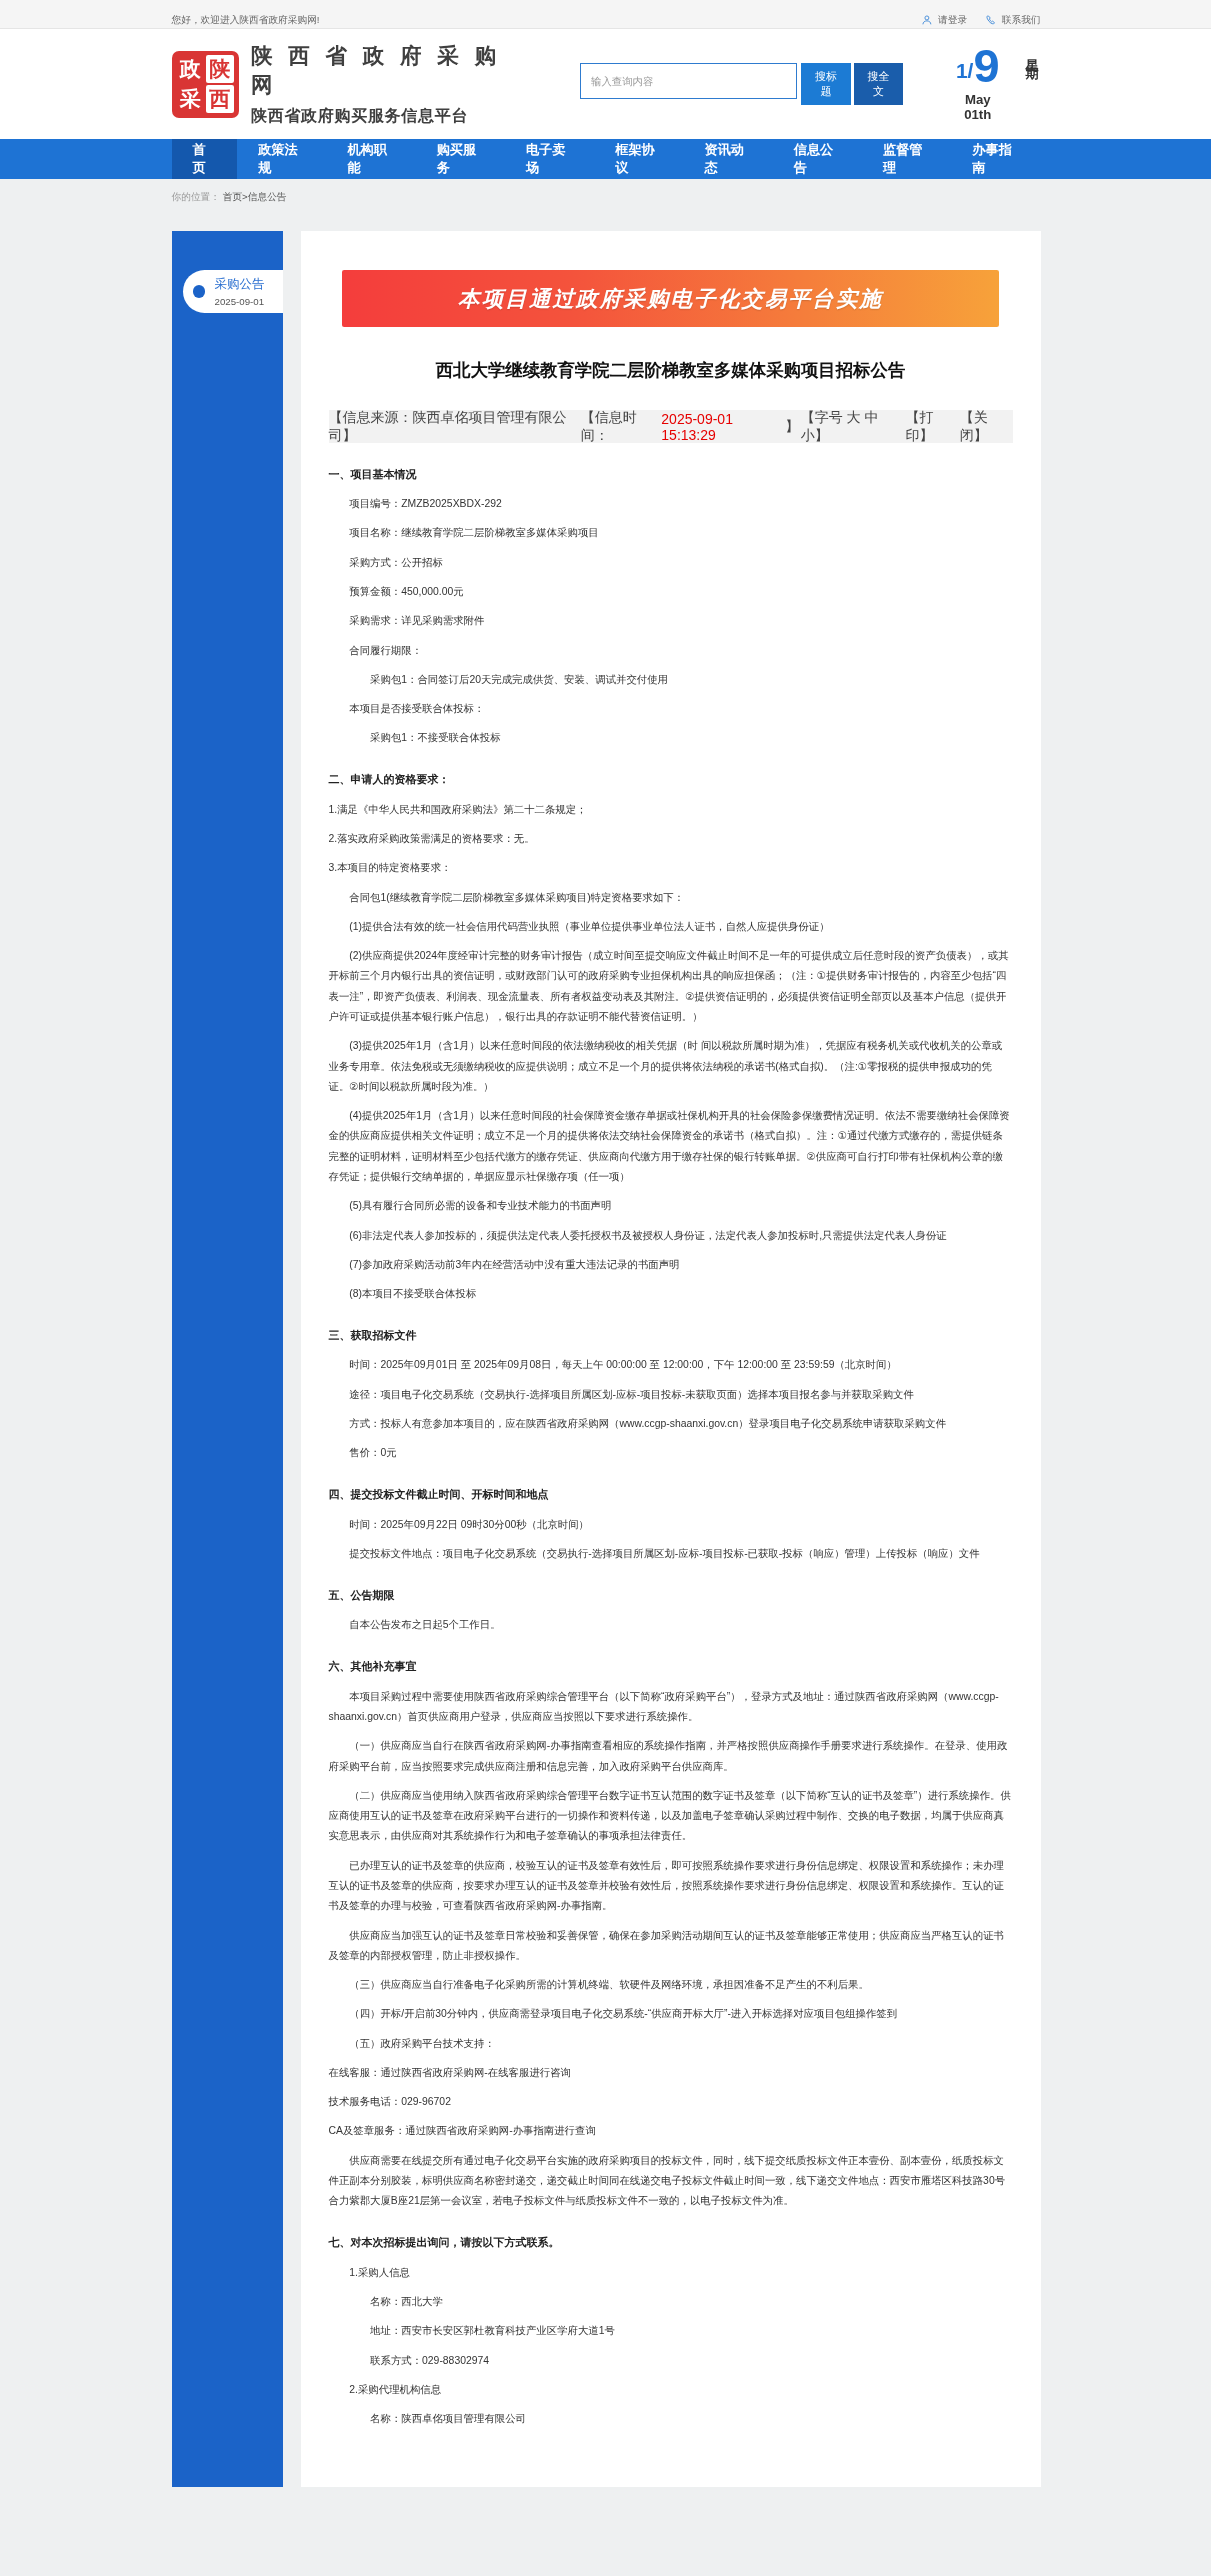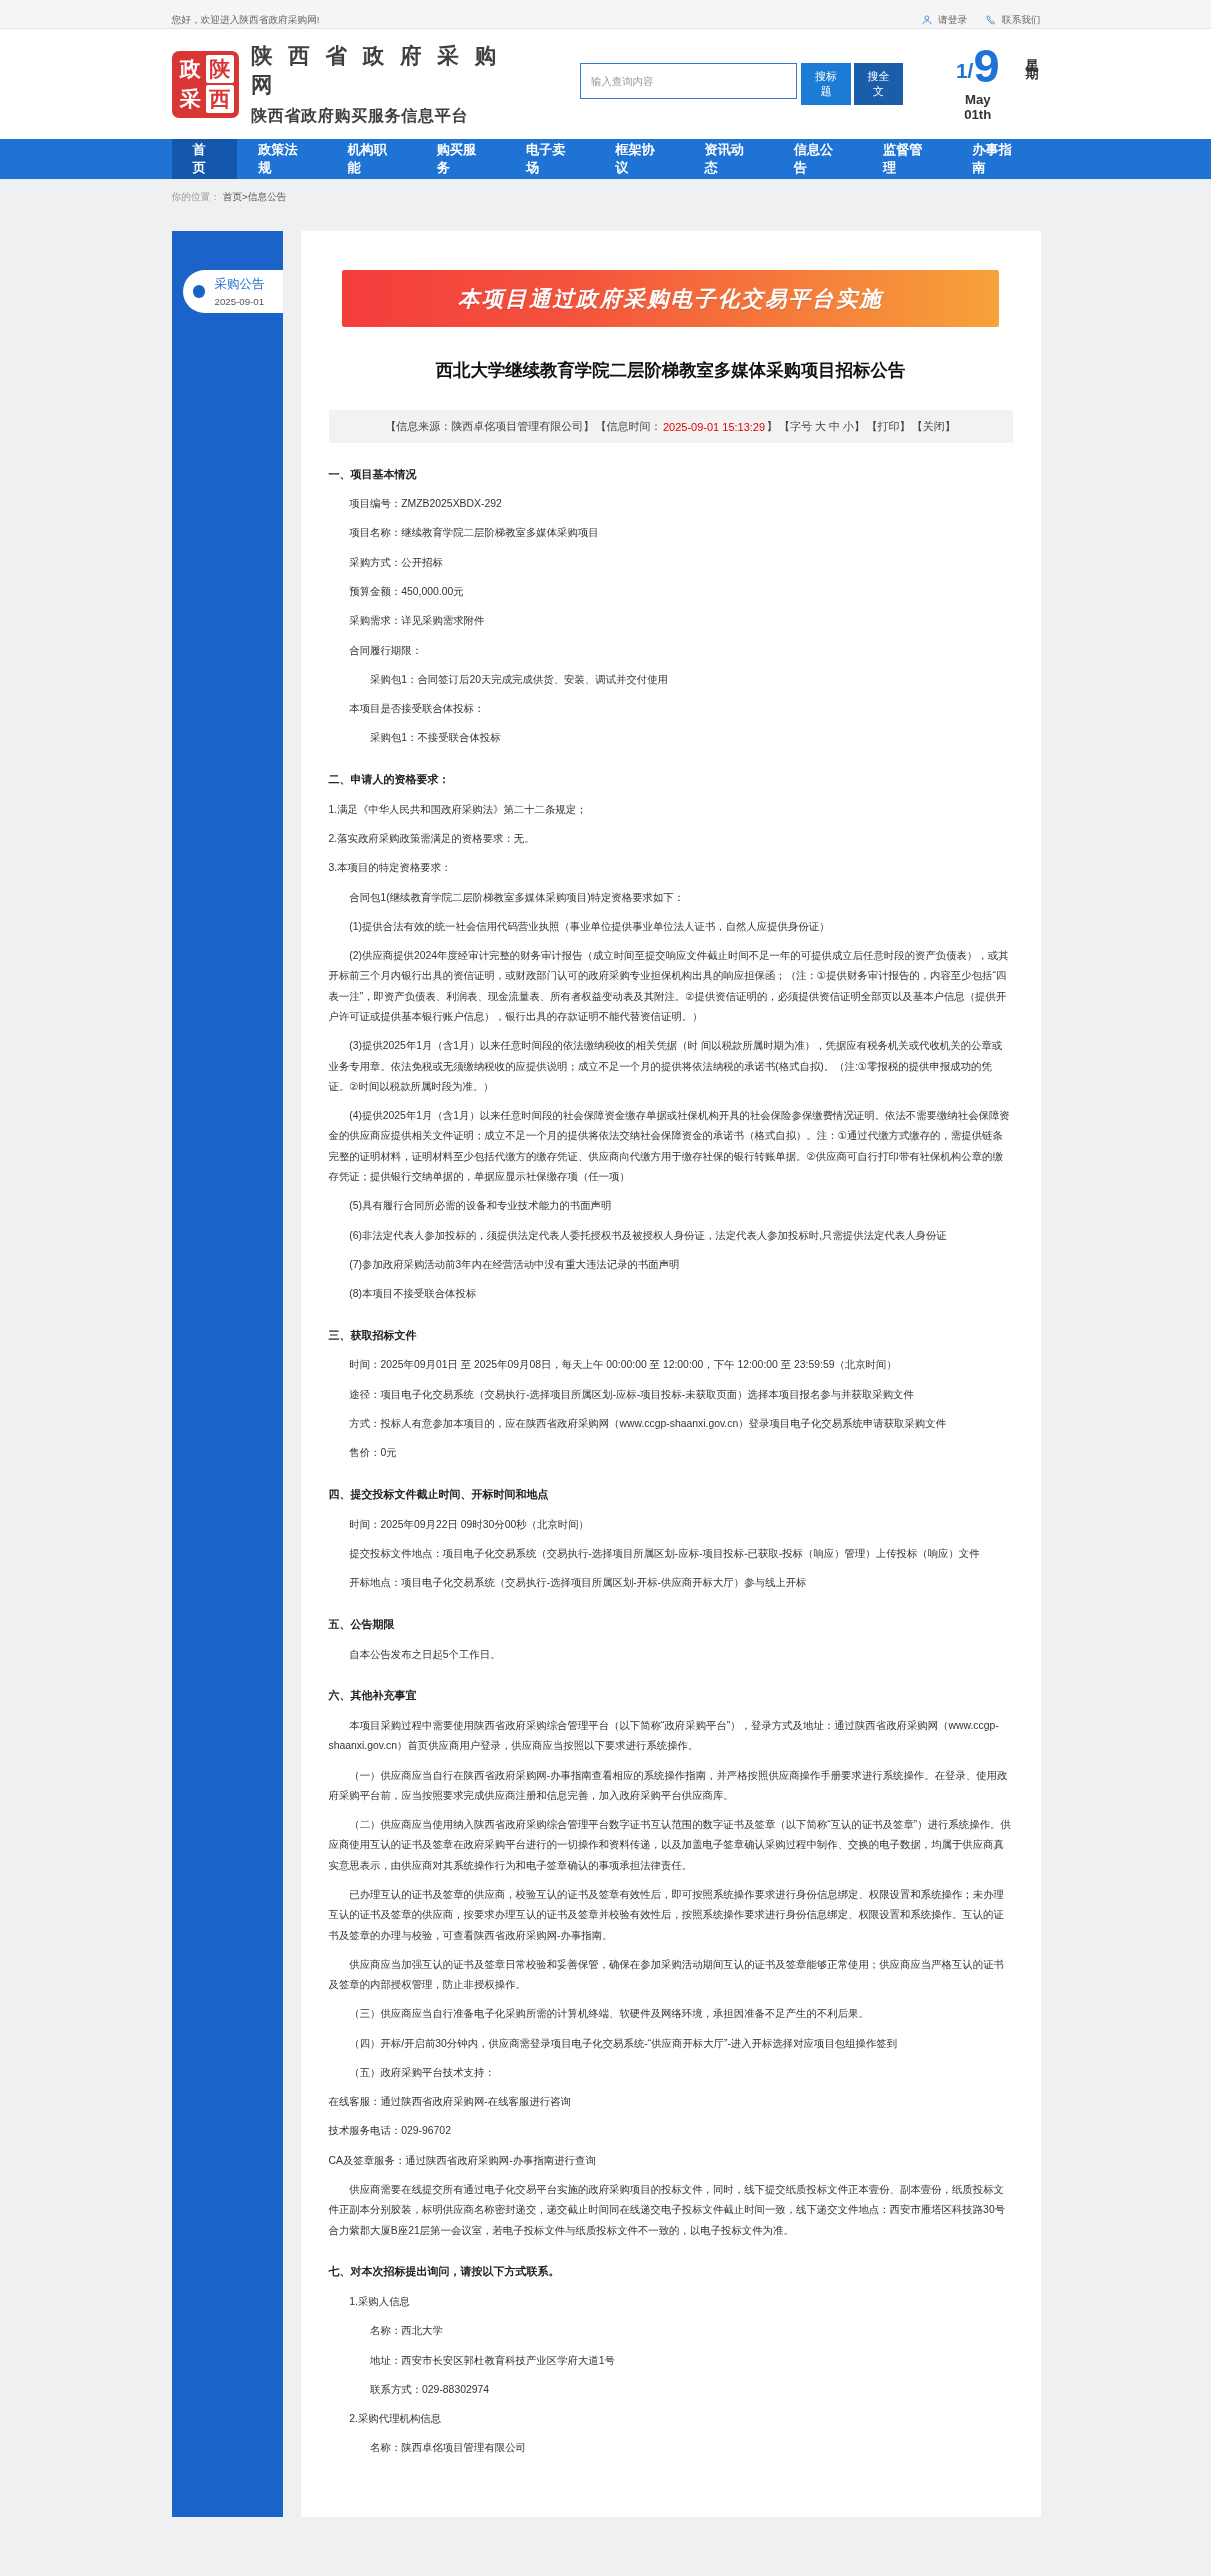--- a/index.html
+++ b/index.html
@@ -61,21 +61,21 @@
   .gap { width:18px; flex:0 0 auto; }
   .panel { flex:1; background:#fff; padding:0 28px 49px 28px; }
 
   .banner { margin:39px auto 0; width:96%; height:57px; border-radius:2.1px;
     background:linear-gradient(90deg,#f43d3c 0%,#f4533c 35%,#f57d3b 70%,#f7a23a 100%);
     display:flex; align-items:center; justify-content:center; }
   .banner span { color:#fff; font-size:21.5px; font-weight:bold; font-style:italic; letter-spacing:2.1px; text-shadow:0 0.7px 1.4px rgba(0,0,0,.15); }
 
   .art-title { text-align:center; font-size:17.4px; font-weight:bold; color:#111; margin-top:31px; }
 
-  .metabar { background:#f2f2f2; margin-top:28px; height:33px; display:flex; align-items:center; justify-content:center; font-size:11px; color:#444; gap:1.4px; }
+  .metabar { background:#f2f2f2; margin-top:28px; height:33px; display:flex; align-items:center; justify-content:center; font-size:14px; color:#444; gap:1.4px; }
   .metabar .red { color:#e60000; }
   .metabar .ctl { cursor:pointer; }
 
   .overview { border:0.7px solid #3c3c3c; margin-top:22px; padding:15.3px 18px 19.5px; }
   .overview h4 { font-size:11px; color:#222; margin-bottom:11px; }
   .overview p { font-size:10.4px; line-height:2.3; text-indent:2em; color:#333; }
 
   .sections { margin-top:23.6px; }
   .sec-h { font-size:11px; color:#222; font-weight:bold; margin:23.6px 0 12.5px; }
   .para { font-size:10.4px; line-height:1.95; color:#333; margin:9px 0; }
@@ -219,21 +219,20 @@
           <p class="para ti">(7)参加政府采购活动前3年内在经营活动中没有重大违法记录的书面声明</p>
           <p class="para ti">(8)本项目不接受联合体投标</p>
           <h3 class="sec-h">三、获取招标文件</h3>
           <p class="para i1">时间：2025年09月01日 至 2025年09月08日，每天上午 00:00:00 至 12:00:00，下午 12:00:00 至 23:59:59（北京时间）</p>
           <p class="para i1">途径：项目电子化交易系统（交易执行-选择项目所属区划-应标-项目投标-未获取页面）选择本项目报名参与并获取采购文件</p>
           <p class="para i1">方式：投标人有意参加本项目的，应在陕西省政府采购网（www.ccgp-shaanxi.gov.cn）登录项目电子化交易系统申请获取采购文件</p>
           <p class="para i1">售价：0元</p>
           <h3 class="sec-h">四、提交投标文件截止时间、开标时间和地点</h3>
           <p class="para i1">时间：2025年09月22日 09时30分00秒（北京时间）</p>
           <p class="para i1">提交投标文件地点：项目电子化交易系统（交易执行-选择项目所属区划-应标-项目投标-已获取-投标（响应）管理）上传投标（响应）文件</p>
-          <p class="para i1">开标地点：项目电子化交易系统（交易执行-选择项目所属区划-开标-供应商开标大厅）参与线上开标</p>
           <h3 class="sec-h">五、公告期限</h3>
           <p class="para i1">自本公告发布之日起5个工作日。</p>
           <h3 class="sec-h">六、其他补充事宜</h3>
           <p class="para ti">本项目采购过程中需要使用陕西省政府采购综合管理平台（以下简称“政府采购平台”），登录方式及地址：通过陕西省政府采购网（www.ccgp-shaanxi.gov.cn）首页供应商用户登录，供应商应当按照以下要求进行系统操作。</p>
           <p class="para ti">（一）供应商应当自行在陕西省政府采购网-办事指南查看相应的系统操作指南，并严格按照供应商操作手册要求进行系统操作。在登录、使用政府采购平台前，应当按照要求完成供应商注册和信息完善，加入政府采购平台供应商库。</p>
           <p class="para ti">（二）供应商应当使用纳入陕西省政府采购综合管理平台数字证书互认范围的数字证书及签章（以下简称“互认的证书及签章”）进行系统操作。供应商使用互认的证书及签章在政府采购平台进行的一切操作和资料传递，以及加盖电子签章确认采购过程中制作、交换的电子数据，均属于供应商真实意思表示，由供应商对其系统操作行为和电子签章确认的事项承担法律责任。</p>
           <p class="para ti">已办理互认的证书及签章的供应商，校验互认的证书及签章有效性后，即可按照系统操作要求进行身份信息绑定、权限设置和系统操作；未办理互认的证书及签章的供应商，按要求办理互认的证书及签章并校验有效性后，按照系统操作要求进行身份信息绑定、权限设置和系统操作。互认的证书及签章的办理与校验，可查看陕西省政府采购网-办事指南。</p>
           <p class="para ti">供应商应当加强互认的证书及签章日常校验和妥善保管，确保在参加采购活动期间互认的证书及签章能够正常使用；供应商应当严格互认的证书及签章的内部授权管理，防止非授权操作。</p>
           <p class="para ti">（三）供应商应当自行准备电子化采购所需的计算机终端、软硬件及网络环境，承担因准备不足产生的不利后果。</p>
           <p class="para ti">（四）开标/开启前30分钟内，供应商需登录项目电子化交易系统-“供应商开标大厅”-进入开标选择对应项目包组操作签到</p>

